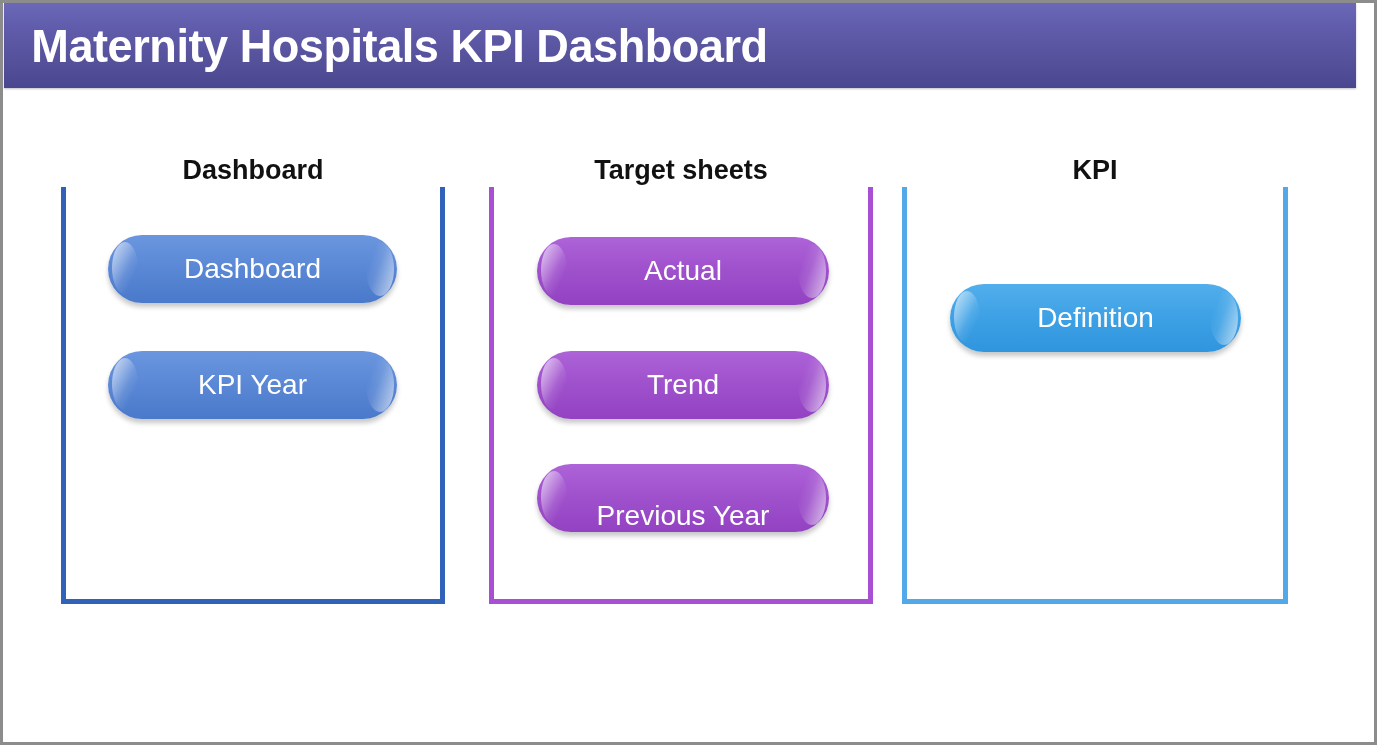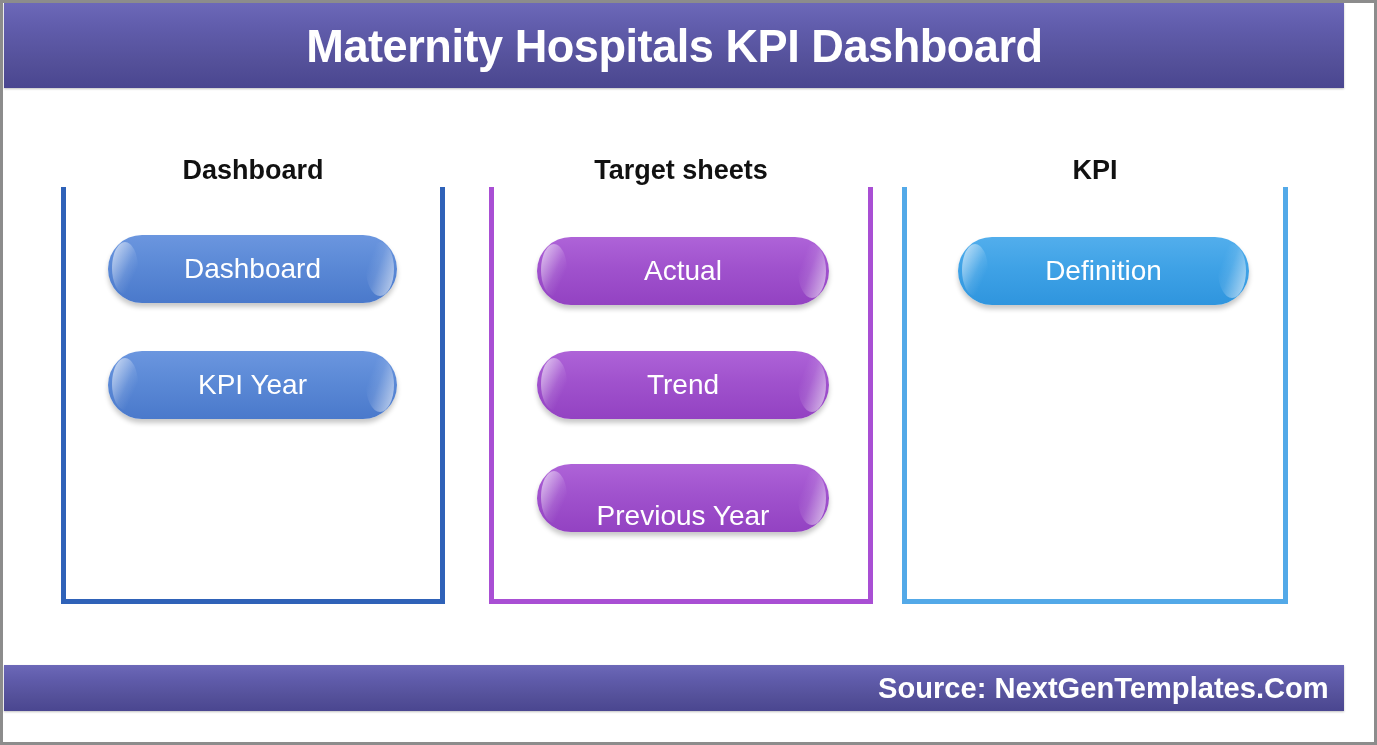--- a/index.html
+++ b/index.html
@@ -24,22 +24,22 @@
   
   .title-bar {
     position: absolute;
     left: 1px;
     top: 0px;
     width: 1340px;
     height: 85px;
     background: linear-gradient(180deg, #6c68b8 0%, #605cab 30%, #545099 70%, #4a4690 100%);
     display: flex;
     align-items: center;
-    justify-content: center;
     box-shadow: 0 1px 2px rgba(0,0,0,0.25);
+    padding-left: 12px;
   }
   .title-text {
     color: #ffffff;
     font-size: 47px;
     font-weight: bold;
     letter-spacing: -0.5px;
     white-space: nowrap;
     transform: scaleX(0.96);
   }
 
@@ -162,21 +162,21 @@
   }
   .pill-purple {
     background: linear-gradient(180deg, #ae63d8 0%, #a052cd 45%, #9342c2 100%);
   }
   .pill-sky {
     background: linear-gradient(180deg, #52aeec 0%, #3fa2e6 45%, #2f95de 100%);
   }
 
   .pill-c1 { left: 47px;  width: 289px; }
   .pill-c2 { left: 48px;  width: 292px; }
-  .pill-c3 { left: 56px;  width: 291px; }
+  .pill-c3 { left: 48px;  width: 291px; margin-top: 47px; }
 
   .row-1 { top: 84px; align-items: center; }
   .row-2 { top: 198px; }
   .row-3 { top: 311px; align-items: flex-end; }
   .row-1b { top: 82px; }
 </style>
 </head>
 <body>
 
 <div id="page">
@@ -221,17 +221,14 @@
       <div class="bracket c-sky"></div>
       <div class="group-title">KPI</div>
 
       <div class="pill pill-sky pill-c3 row-1">
         <span class="pill-label">Definition</span>
       </div>
     </div>
 
   </div>
 
-  <div class="footer-bar">
-    <div class="footer-text">Source: NextGenTemplates.Com</div>
-  </div>
 
 </div>
 
 </body></html>

